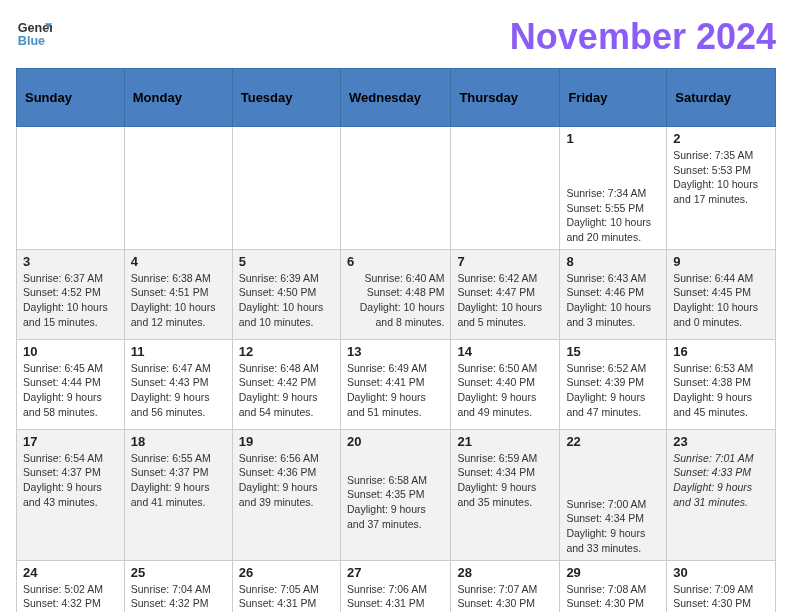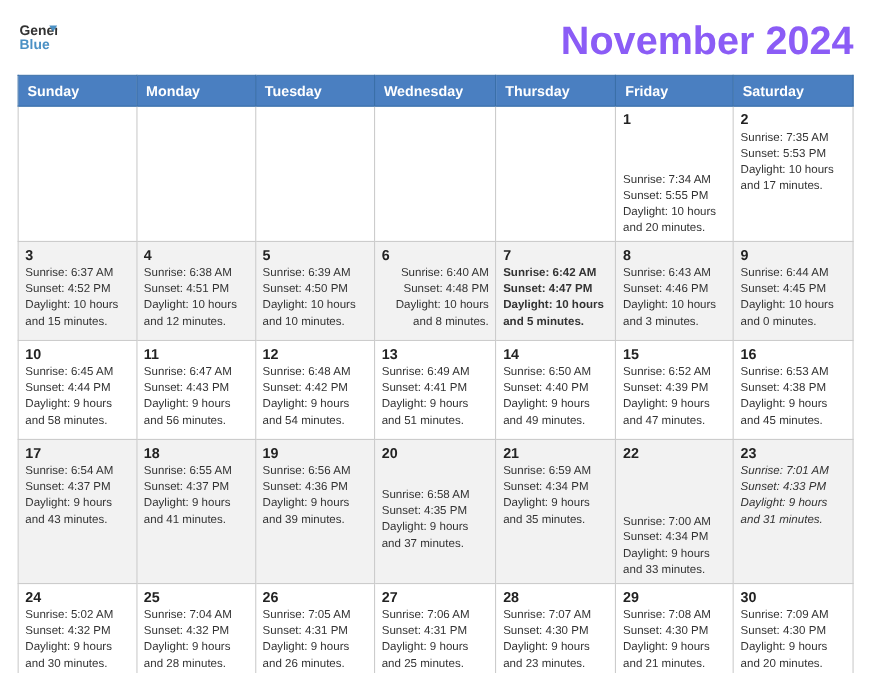--- a/index.html
+++ b/index.html
@@ -37,22 +37,22 @@
       font-size: 16px;
       color: #444;
     }
     table {
       width: 100%;
       border-collapse: collapse;
       font-size: 11px;
     }
     thead th {
       background-color: #4a7fc1;
-      color: #ffffff;
-      padding: 6px 8px;
+      color: #000000;
+      padding: 21px 8px;
       text-align: left;
       font-size: 13px;
       font-weight: bold;
       border: 1px solid #3a6fa8;
       margin-top: 44px;
     }
     tbody td {
       border: 1px solid #ccc;
       vertical-align: top;
       padding: 4px 6px;
@@ -154,21 +154,21 @@
         </td>
         <td>
           <span class="day-num">6</span>
           <div class="day-info" style="white-space: pre-line; text-align: right;">Sunrise: 6:40 AM
 Sunset: 4:48 PM
 Daylight: 10 hours
 and 8 minutes.</div>
         </td>
         <td>
           <span class="day-num">7</span>
-          <div class="day-info" style="white-space: pre-line; font-weight: bold;">Sunrise: 6:42 AM
+          <div class="day-info" style="white-space: pre-line;">Sunrise: 6:42 AM
 Sunset: 4:47 PM
 Daylight: 10 hours
 and 5 minutes.</div>
         </td>
         <td>
           <span class="day-num">8</span>
           <div class="day-info" style="white-space: pre-line;">Sunrise: 6:43 AM
 Sunset: 4:46 PM
 Daylight: 10 hours
 and 3 minutes.</div>

